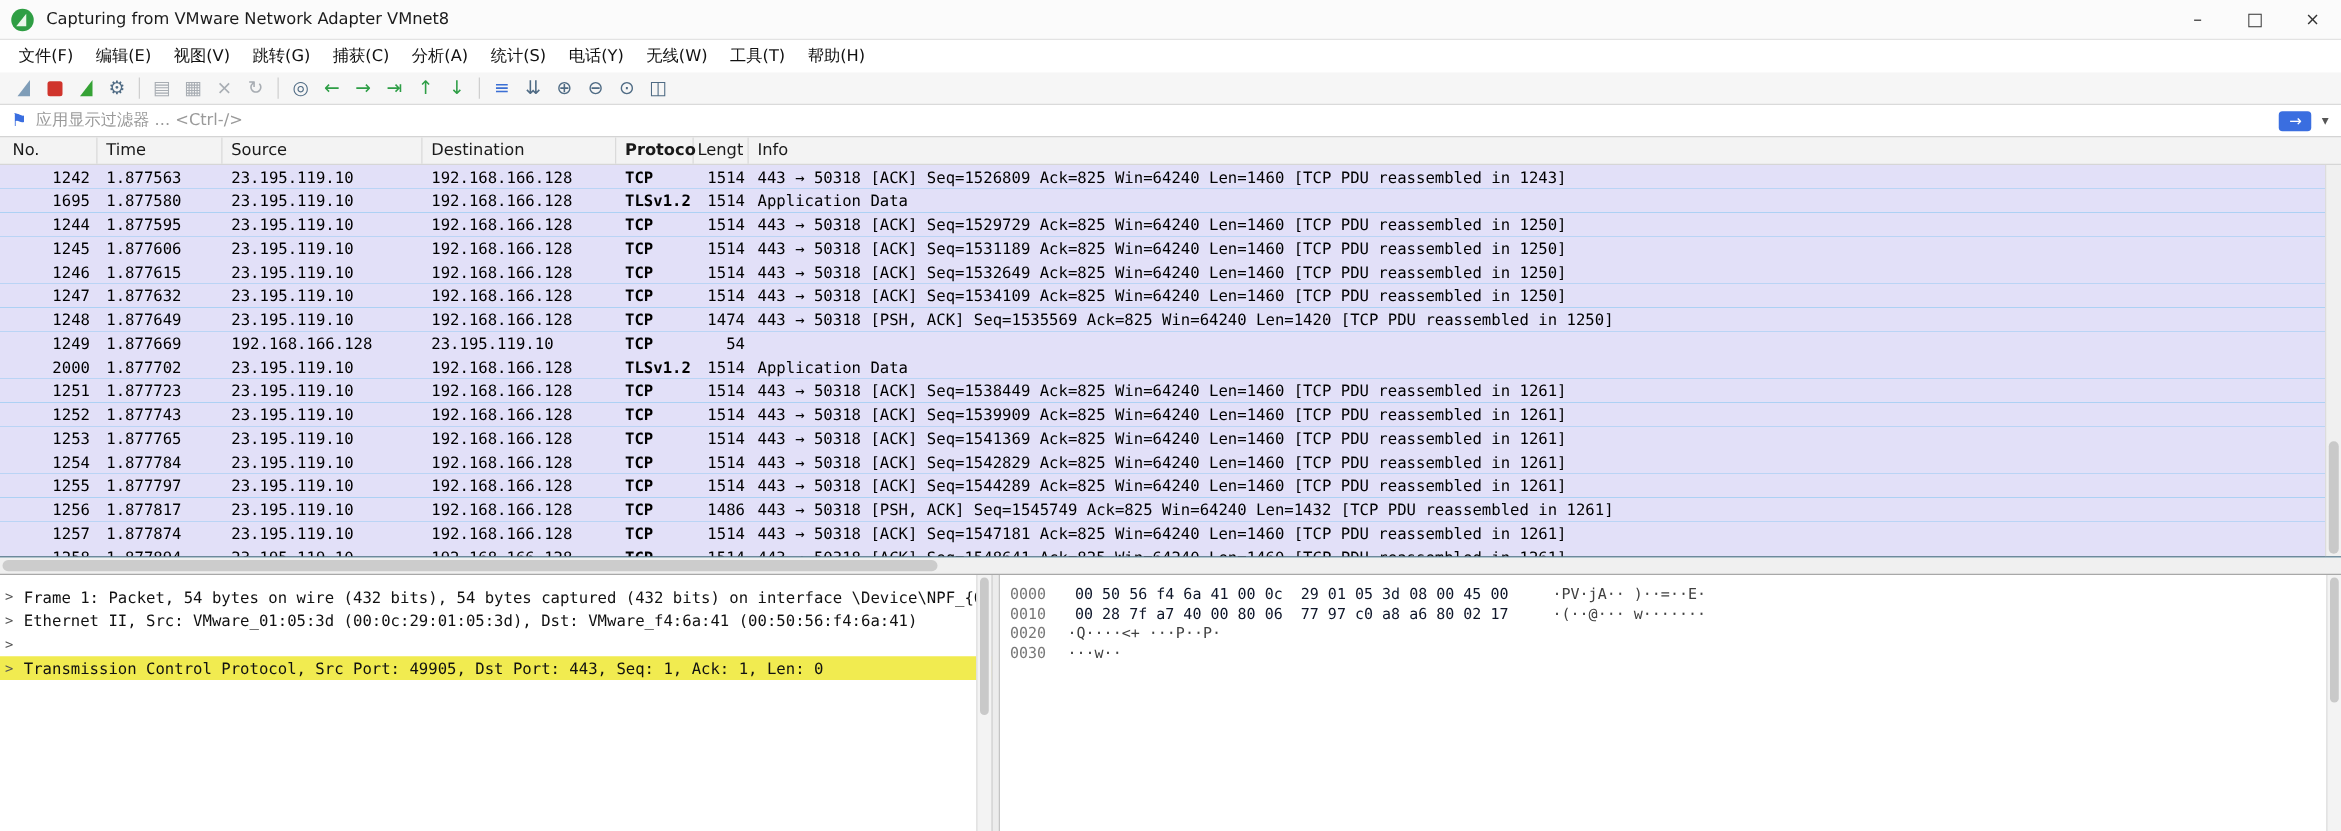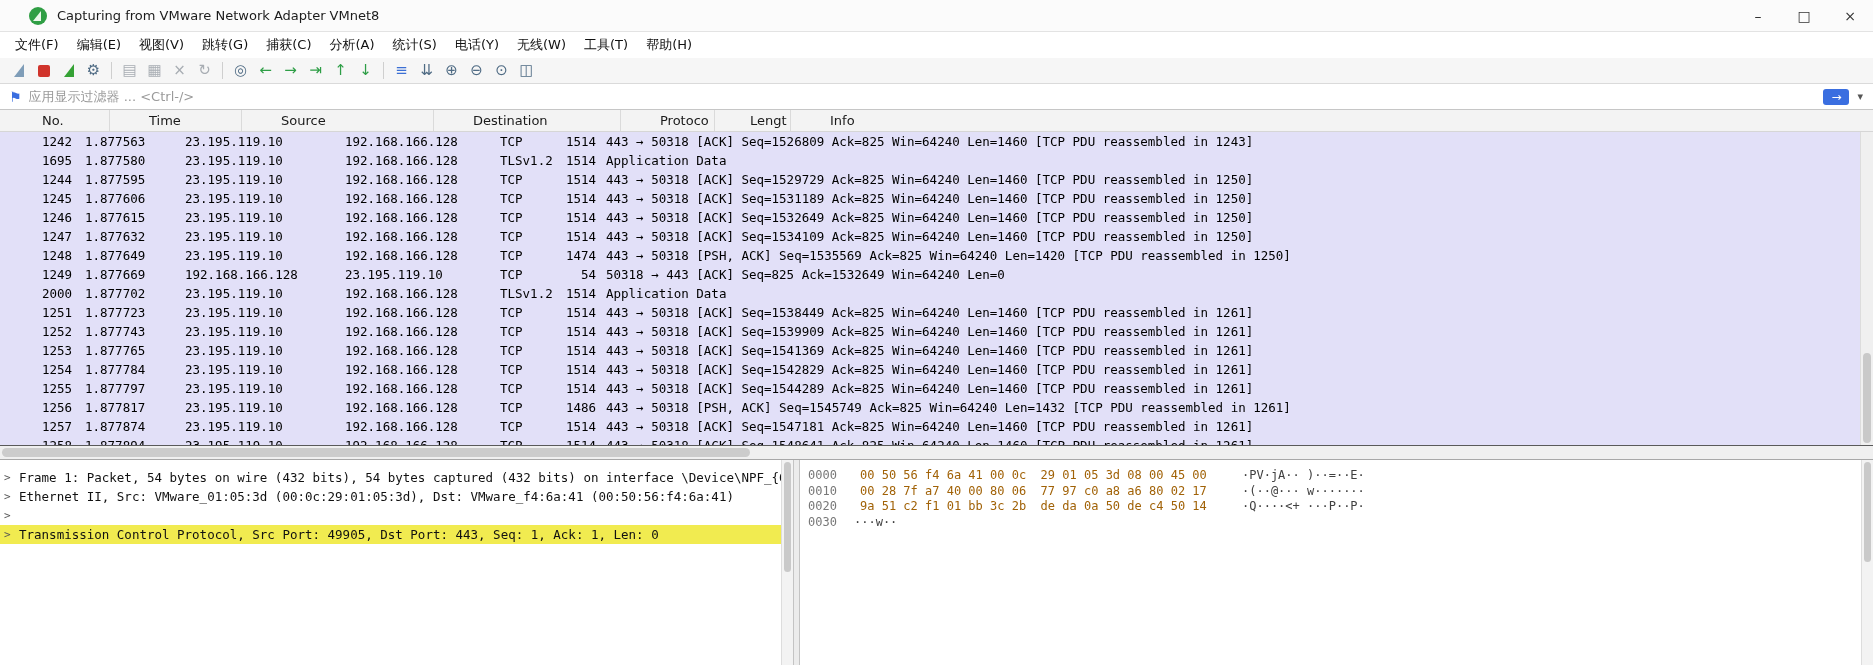--- a/index.html
+++ b/index.html
@@ -1,21 +1,21 @@
 <!DOCTYPE html>
 <html style="--row-bg: #e2e0f8; --sel-bg: #f1eb50; --apply-blue: #3a6ee0;"><head>
 <meta charset="utf-8">
 <style>
   * { box-sizing: border-box; margin: 0; padding: 0; }
   html,body { width:1873px; height:665px; overflow:hidden;
     font-family:"DejaVu Sans","Liberation Sans",sans-serif; background:#fff; color:#111; }
 
   
   .titlebar { height:32px; background:#fbfbfb; border-bottom:1px solid #e3e3e3;
-    display:flex; align-items:center; padding-left:29px; }
+    display:flex; align-items:center; padding-left:9px; }
   .ws-logo { width:18px; height:18px; border-radius:50%; background:#2f9e44;
     position:relative; flex:0 0 auto; }
   .ws-fin { position:absolute; left:4px; bottom:4px; width:0; height:0;
     border-bottom:10px solid #eaf7ea; border-left:8px solid transparent; }
   .title-text { font-size:13px; margin-left:10px; color:#1b1b1b; }
   .win-controls { margin-left:auto; display:flex; height:100%; }
   .winbtn { width:46px; height:100%; display:flex; align-items:center; justify-content:center;
     font-size:14px; color:#333; cursor:default; }
 
   
@@ -40,26 +40,26 @@
     font-family:"DejaVu Sans","Liberation Sans",sans-serif; background:transparent; }
   .filter-input::placeholder { color:#9a9a9a; }
   .apply-btn { width:26px; height:16px; background:var(--apply-blue,#3a6ee0); border-radius:3px;
     color:#fff; display:flex; align-items:center; justify-content:center; font-size:12px;
     margin:0 8px 0 6px; }
   .filter-dd { color:#555; font-size:11px; margin-right:4px; }
 
   
   .plist-header { height:22px; background:#f3f3f3; border-bottom:1px solid #d6d6d6;
     display:flex; align-items:flex-end; font-size:13px; color:#1a1a1a; }
-  .hcell { border-right:1px solid #dadada; height:100%; display:flex; align-items:center;margin-left:32px; }
+  .hcell { border-right:1px solid #dadada; height:100%; display:flex; align-items:center; }
   .c-no          { width:78px;  flex:0 0 auto; }
   .c-time        { width:100px; flex:0 0 auto; }
   .c-source      { width:160px; flex:0 0 auto; }
   .c-destination { width:155px; flex:0 0 auto; }
-  .c-protocol    { width:62px;  flex:0 0 auto; }
+  .c-protocol    { width:62px;  flex:0 0 auto;font-weight:bold; }
   .c-length      { width:44px;  flex:0 0 auto; }
   .c-info        { flex:1 1 auto; overflow:hidden; }
   .hcell.c-no { padding-left:10px; }
   .hcell.c-time, .hcell.c-source, .hcell.c-destination, .hcell.c-protocol { padding-left:7px; }
   .hcell.c-length { padding-left:3px; }
   .hcell.c-info { padding-left:7px; border-right:none; }
 
   .plist-body { height:314px; overflow:hidden; background:#0ea5e9; position:relative;
     border-bottom:1px solid #5a5a5a; }
   .prow { height:19px; line-height:19px; display:flex; background:var(--row-bg,#e2e0f8);
@@ -95,21 +95,21 @@
   .dvthumb { position:absolute; left:2px; right:2px; top:2px; height:110px;
     background:#c9c9c9; border-radius:4px; }
 
   .pane-gap { width:7px; flex:0 0 auto; background:#ececec;
     border-left:1px solid #c4c4c4; border-right:1px solid #c4c4c4; }
 
   .hex-pane { flex:1 1 auto; position:relative; overflow:hidden; padding:8px 0 0 8px;
     font-family:"DejaVu Sans Mono","Liberation Mono",monospace; font-size:12px; background:#fff; }
   .hrow { height:15.5px; line-height:15.5px; display:flex; white-space:pre; }
   .h-offset { width:46px; flex:0 0 auto; color:#787878; }
-  .h-hex { width:382px; flex:0 0 auto; margin-left:6px; color:#a16207; }
+  .h-hex { width:382px; flex:0 0 auto; margin-left:6px; color:#0f172a; }
   .h-ascii { color:#404040; }
   .hvscroll { position:absolute; top:0; right:0; bottom:0; width:12px;
     background:#f3f3f3; border-left:1px solid #ddd; }
   .hvthumb { position:absolute; left:2px; right:2px; top:2px; height:100px;
     background:#c9c9c9; border-radius:4px; }
 </style>
 </head>
 <body>
 
 <div class="titlebar">
@@ -191,21 +191,21 @@
   <div class="vscroll">
     <div class="vthumb"></div>
   </div>
 <div class="prow"><span class="pcell c-no">1242</span><span class="pcell c-time">1.877563</span><span class="pcell c-source">23.195.119.10</span><span class="pcell c-destination">192.168.166.128</span><span class="pcell c-protocol">TCP</span><span class="pcell c-length">1514</span><span class="pcell c-info">443 → 50318 [ACK] Seq=1526809 Ack=825 Win=64240 Len=1460 [TCP PDU reassembled in 1243]</span></div>
     <div class="prow"><span class="pcell c-no">1695</span><span class="pcell c-time">1.877580</span><span class="pcell c-source">23.195.119.10</span><span class="pcell c-destination">192.168.166.128</span><span class="pcell c-protocol">TLSv1.2</span><span class="pcell c-length">1514</span><span class="pcell c-info">Application Data</span></div>
     <div class="prow"><span class="pcell c-no">1244</span><span class="pcell c-time">1.877595</span><span class="pcell c-source">23.195.119.10</span><span class="pcell c-destination">192.168.166.128</span><span class="pcell c-protocol">TCP</span><span class="pcell c-length">1514</span><span class="pcell c-info">443 → 50318 [ACK] Seq=1529729 Ack=825 Win=64240 Len=1460 [TCP PDU reassembled in 1250]</span></div>
     <div class="prow"><span class="pcell c-no">1245</span><span class="pcell c-time">1.877606</span><span class="pcell c-source">23.195.119.10</span><span class="pcell c-destination">192.168.166.128</span><span class="pcell c-protocol">TCP</span><span class="pcell c-length">1514</span><span class="pcell c-info">443 → 50318 [ACK] Seq=1531189 Ack=825 Win=64240 Len=1460 [TCP PDU reassembled in 1250]</span></div>
     <div class="prow"><span class="pcell c-no">1246</span><span class="pcell c-time">1.877615</span><span class="pcell c-source">23.195.119.10</span><span class="pcell c-destination">192.168.166.128</span><span class="pcell c-protocol">TCP</span><span class="pcell c-length">1514</span><span class="pcell c-info">443 → 50318 [ACK] Seq=1532649 Ack=825 Win=64240 Len=1460 [TCP PDU reassembled in 1250]</span></div>
     <div class="prow"><span class="pcell c-no">1247</span><span class="pcell c-time">1.877632</span><span class="pcell c-source">23.195.119.10</span><span class="pcell c-destination">192.168.166.128</span><span class="pcell c-protocol">TCP</span><span class="pcell c-length">1514</span><span class="pcell c-info">443 → 50318 [ACK] Seq=1534109 Ack=825 Win=64240 Len=1460 [TCP PDU reassembled in 1250]</span></div>
     <div class="prow"><span class="pcell c-no">1248</span><span class="pcell c-time">1.877649</span><span class="pcell c-source">23.195.119.10</span><span class="pcell c-destination">192.168.166.128</span><span class="pcell c-protocol">TCP</span><span class="pcell c-length">1474</span><span class="pcell c-info">443 → 50318 [PSH, ACK] Seq=1535569 Ack=825 Win=64240 Len=1420 [TCP PDU reassembled in 1250]</span></div>
-    <div class="prow"><span class="pcell c-no">1249</span><span class="pcell c-time">1.877669</span><span class="pcell c-source">192.168.166.128</span><span class="pcell c-destination">23.195.119.10</span><span class="pcell c-protocol">TCP</span><span class="pcell c-length">54</span><span class="pcell c-info">50318 → 443 [ACK] Seq=825 Ack=1532649 Win=64240 Len=0</span></div>
+    <div class="prow"><span class="pcell c-no">1249</span><span class="pcell c-time">1.877669</span><span class="pcell c-source">192.168.166.128</span><span class="pcell c-destination">23.195.119.10</span><span class="pcell c-protocol">TCP</span><span class="pcell c-length">54</span></div>
     <div class="prow"><span class="pcell c-no">2000</span><span class="pcell c-time">1.877702</span><span class="pcell c-source">23.195.119.10</span><span class="pcell c-destination">192.168.166.128</span><span class="pcell c-protocol">TLSv1.2</span><span class="pcell c-length">1514</span><span class="pcell c-info">Application Data</span></div>
     <div class="prow"><span class="pcell c-no">1251</span><span class="pcell c-time">1.877723</span><span class="pcell c-source">23.195.119.10</span><span class="pcell c-destination">192.168.166.128</span><span class="pcell c-protocol">TCP</span><span class="pcell c-length">1514</span><span class="pcell c-info">443 → 50318 [ACK] Seq=1538449 Ack=825 Win=64240 Len=1460 [TCP PDU reassembled in 1261]</span></div>
     <div class="prow"><span class="pcell c-no">1252</span><span class="pcell c-time">1.877743</span><span class="pcell c-source">23.195.119.10</span><span class="pcell c-destination">192.168.166.128</span><span class="pcell c-protocol">TCP</span><span class="pcell c-length">1514</span><span class="pcell c-info">443 → 50318 [ACK] Seq=1539909 Ack=825 Win=64240 Len=1460 [TCP PDU reassembled in 1261]</span></div>
     <div class="prow"><span class="pcell c-no">1253</span><span class="pcell c-time">1.877765</span><span class="pcell c-source">23.195.119.10</span><span class="pcell c-destination">192.168.166.128</span><span class="pcell c-protocol">TCP</span><span class="pcell c-length">1514</span><span class="pcell c-info">443 → 50318 [ACK] Seq=1541369 Ack=825 Win=64240 Len=1460 [TCP PDU reassembled in 1261]</span></div>
     <div class="prow"><span class="pcell c-no">1254</span><span class="pcell c-time">1.877784</span><span class="pcell c-source">23.195.119.10</span><span class="pcell c-destination">192.168.166.128</span><span class="pcell c-protocol">TCP</span><span class="pcell c-length">1514</span><span class="pcell c-info">443 → 50318 [ACK] Seq=1542829 Ack=825 Win=64240 Len=1460 [TCP PDU reassembled in 1261]</span></div>
     <div class="prow"><span class="pcell c-no">1255</span><span class="pcell c-time">1.877797</span><span class="pcell c-source">23.195.119.10</span><span class="pcell c-destination">192.168.166.128</span><span class="pcell c-protocol">TCP</span><span class="pcell c-length">1514</span><span class="pcell c-info">443 → 50318 [ACK] Seq=1544289 Ack=825 Win=64240 Len=1460 [TCP PDU reassembled in 1261]</span></div>
     <div class="prow"><span class="pcell c-no">1256</span><span class="pcell c-time">1.877817</span><span class="pcell c-source">23.195.119.10</span><span class="pcell c-destination">192.168.166.128</span><span class="pcell c-protocol">TCP</span><span class="pcell c-length">1486</span><span class="pcell c-info">443 → 50318 [PSH, ACK] Seq=1545749 Ack=825 Win=64240 Len=1432 [TCP PDU reassembled in 1261]</span></div>
     <div class="prow"><span class="pcell c-no">1257</span><span class="pcell c-time">1.877874</span><span class="pcell c-source">23.195.119.10</span><span class="pcell c-destination">192.168.166.128</span><span class="pcell c-protocol">TCP</span><span class="pcell c-length">1514</span><span class="pcell c-info">443 → 50318 [ACK] Seq=1547181 Ack=825 Win=64240 Len=1460 [TCP PDU reassembled in 1261]</span></div>
     <div class="prow"><span class="pcell c-no">1258</span><span class="pcell c-time">1.877894</span><span class="pcell c-source">23.195.119.10</span><span class="pcell c-destination">192.168.166.128</span><span class="pcell c-protocol">TCP</span><span class="pcell c-length">1514</span><span class="pcell c-info">443 → 50318 [ACK] Seq=1548641 Ack=825 Win=64240 Len=1460 [TCP PDU reassembled in 1261]</span></div>
   </div>
@@ -224,16 +224,16 @@
       <div class="dline"><span class="expander">&gt;</span></div>
       <div class="dline selected"><span class="expander">&gt;</span><span class="dtext">Transmission Control Protocol, Src Port: 49905, Dst Port: 443, Seq: 1, Ack: 1, Len: 0</span></div>
     </div>
   <div class="pane-gap"></div>
   <div class="hex-pane">
     <div class="hvscroll">
       <div class="hvthumb"></div>
     </div>
   <div class="hrow"><span class="h-offset">0000</span><span class="h-hex">00 50 56 f4 6a 41 00 0c  29 01 05 3d 08 00 45 00</span><span class="h-ascii">·PV·jA·· )··=··E·</span></div>
       <div class="hrow"><span class="h-offset">0010</span><span class="h-hex">00 28 7f a7 40 00 80 06  77 97 c0 a8 a6 80 02 17</span><span class="h-ascii">·(··@··· w·······</span></div>
-      <div class="hrow"><span class="h-offset">0020</span><span class="h-hex">9a 51 c2 f1 01 bb 3c 2b  de da 0a 50 de c4 50 14</span><span class="h-ascii">·Q····&lt;+ ···P··P·</span></div>
+      <div class="hrow"><span class="h-offset">0020</span><span class="h-ascii">·Q····&lt;+ ···P··P·</span></div>
       <div class="hrow"><span class="h-offset">0030</span><span class="h-ascii">···w··</span></div>
     </div>
 </div>
 
 </body></html>

